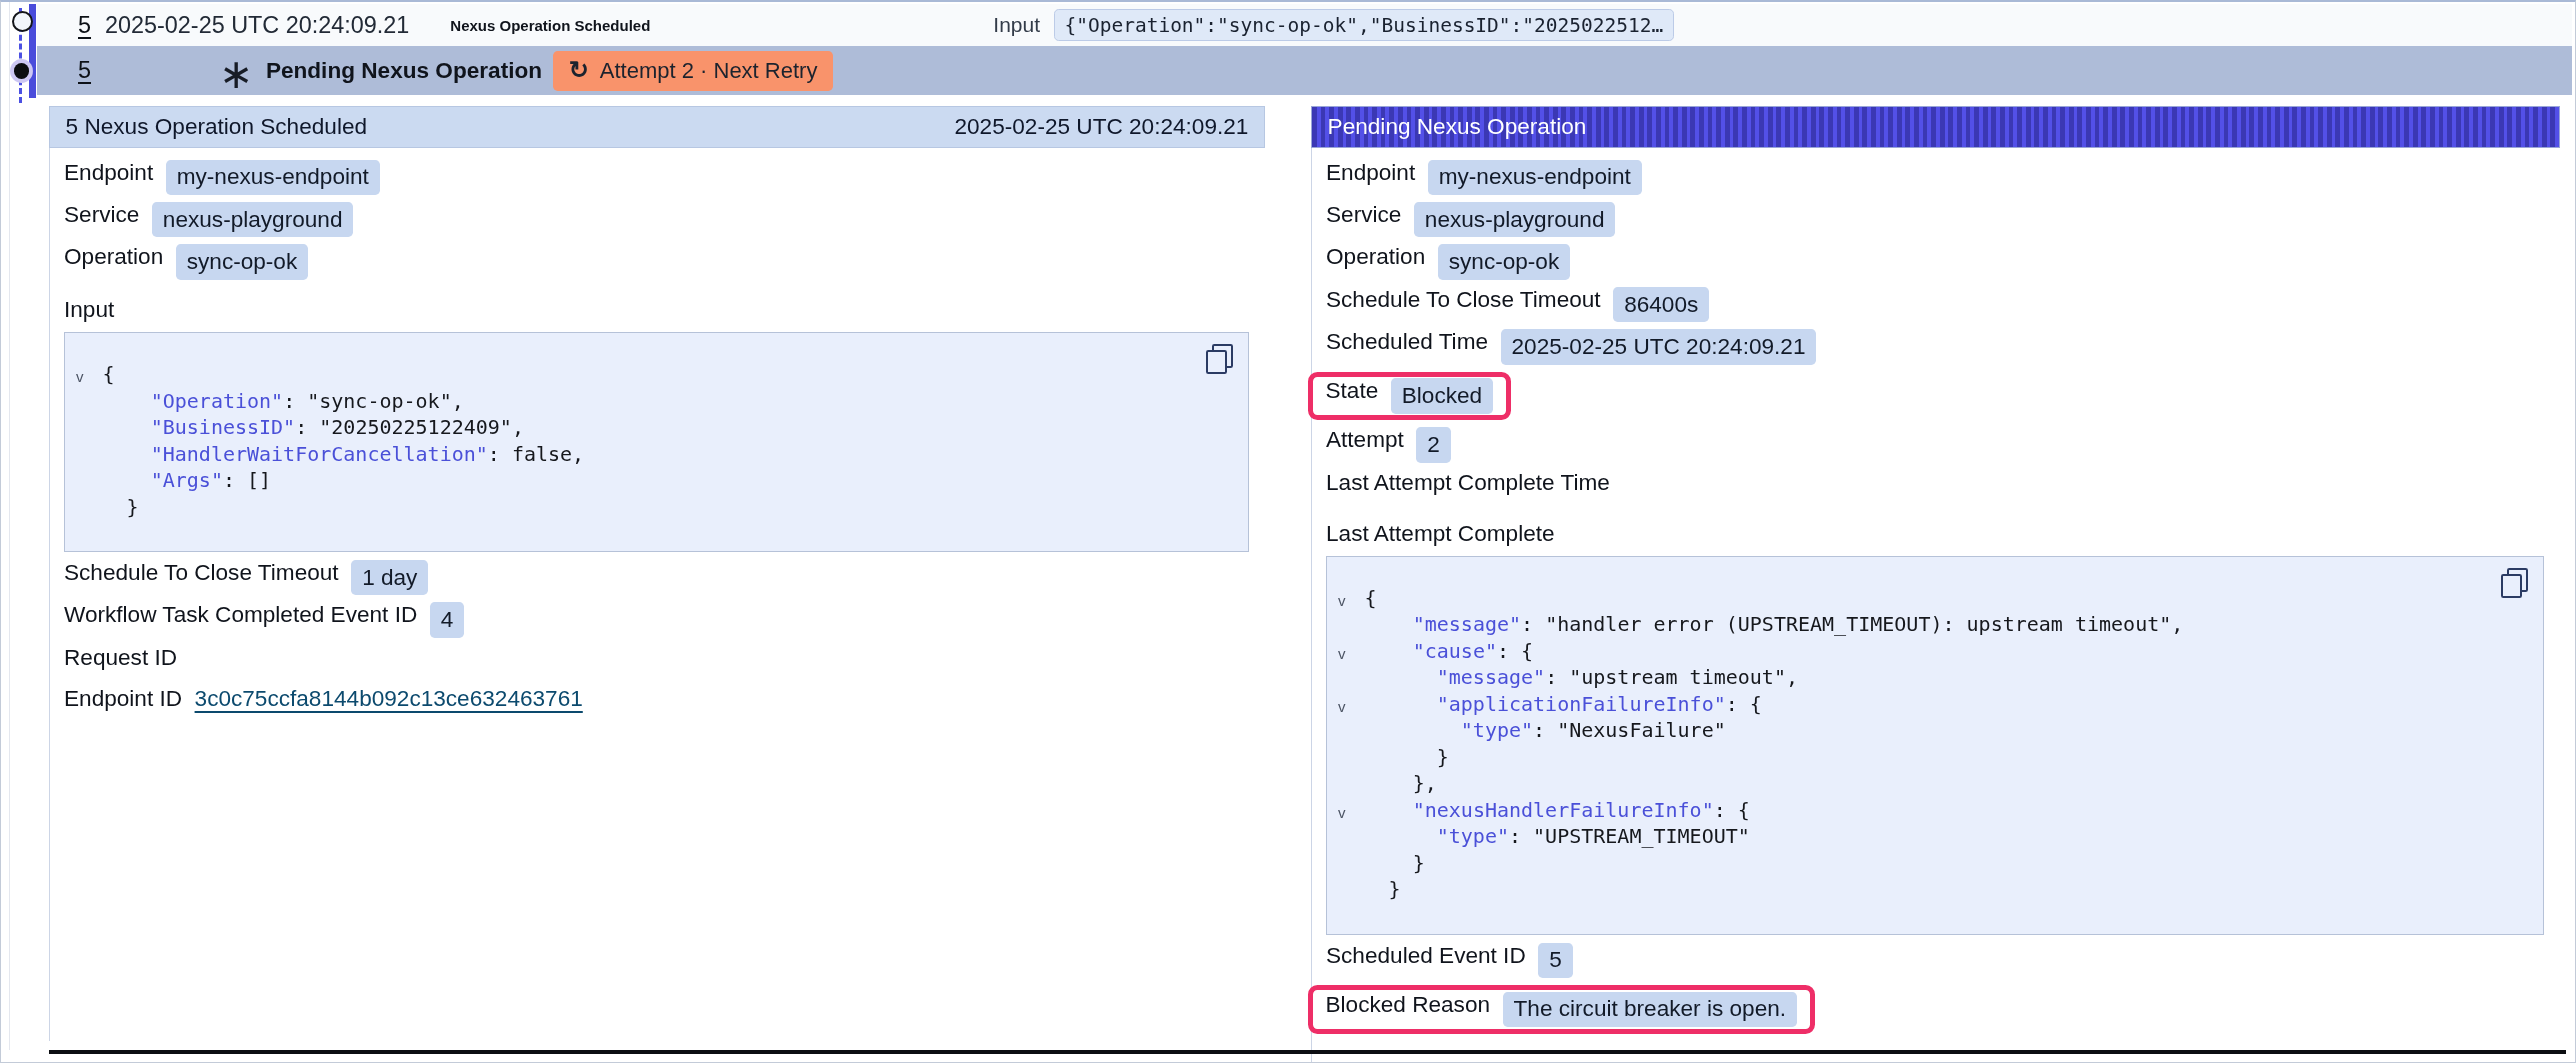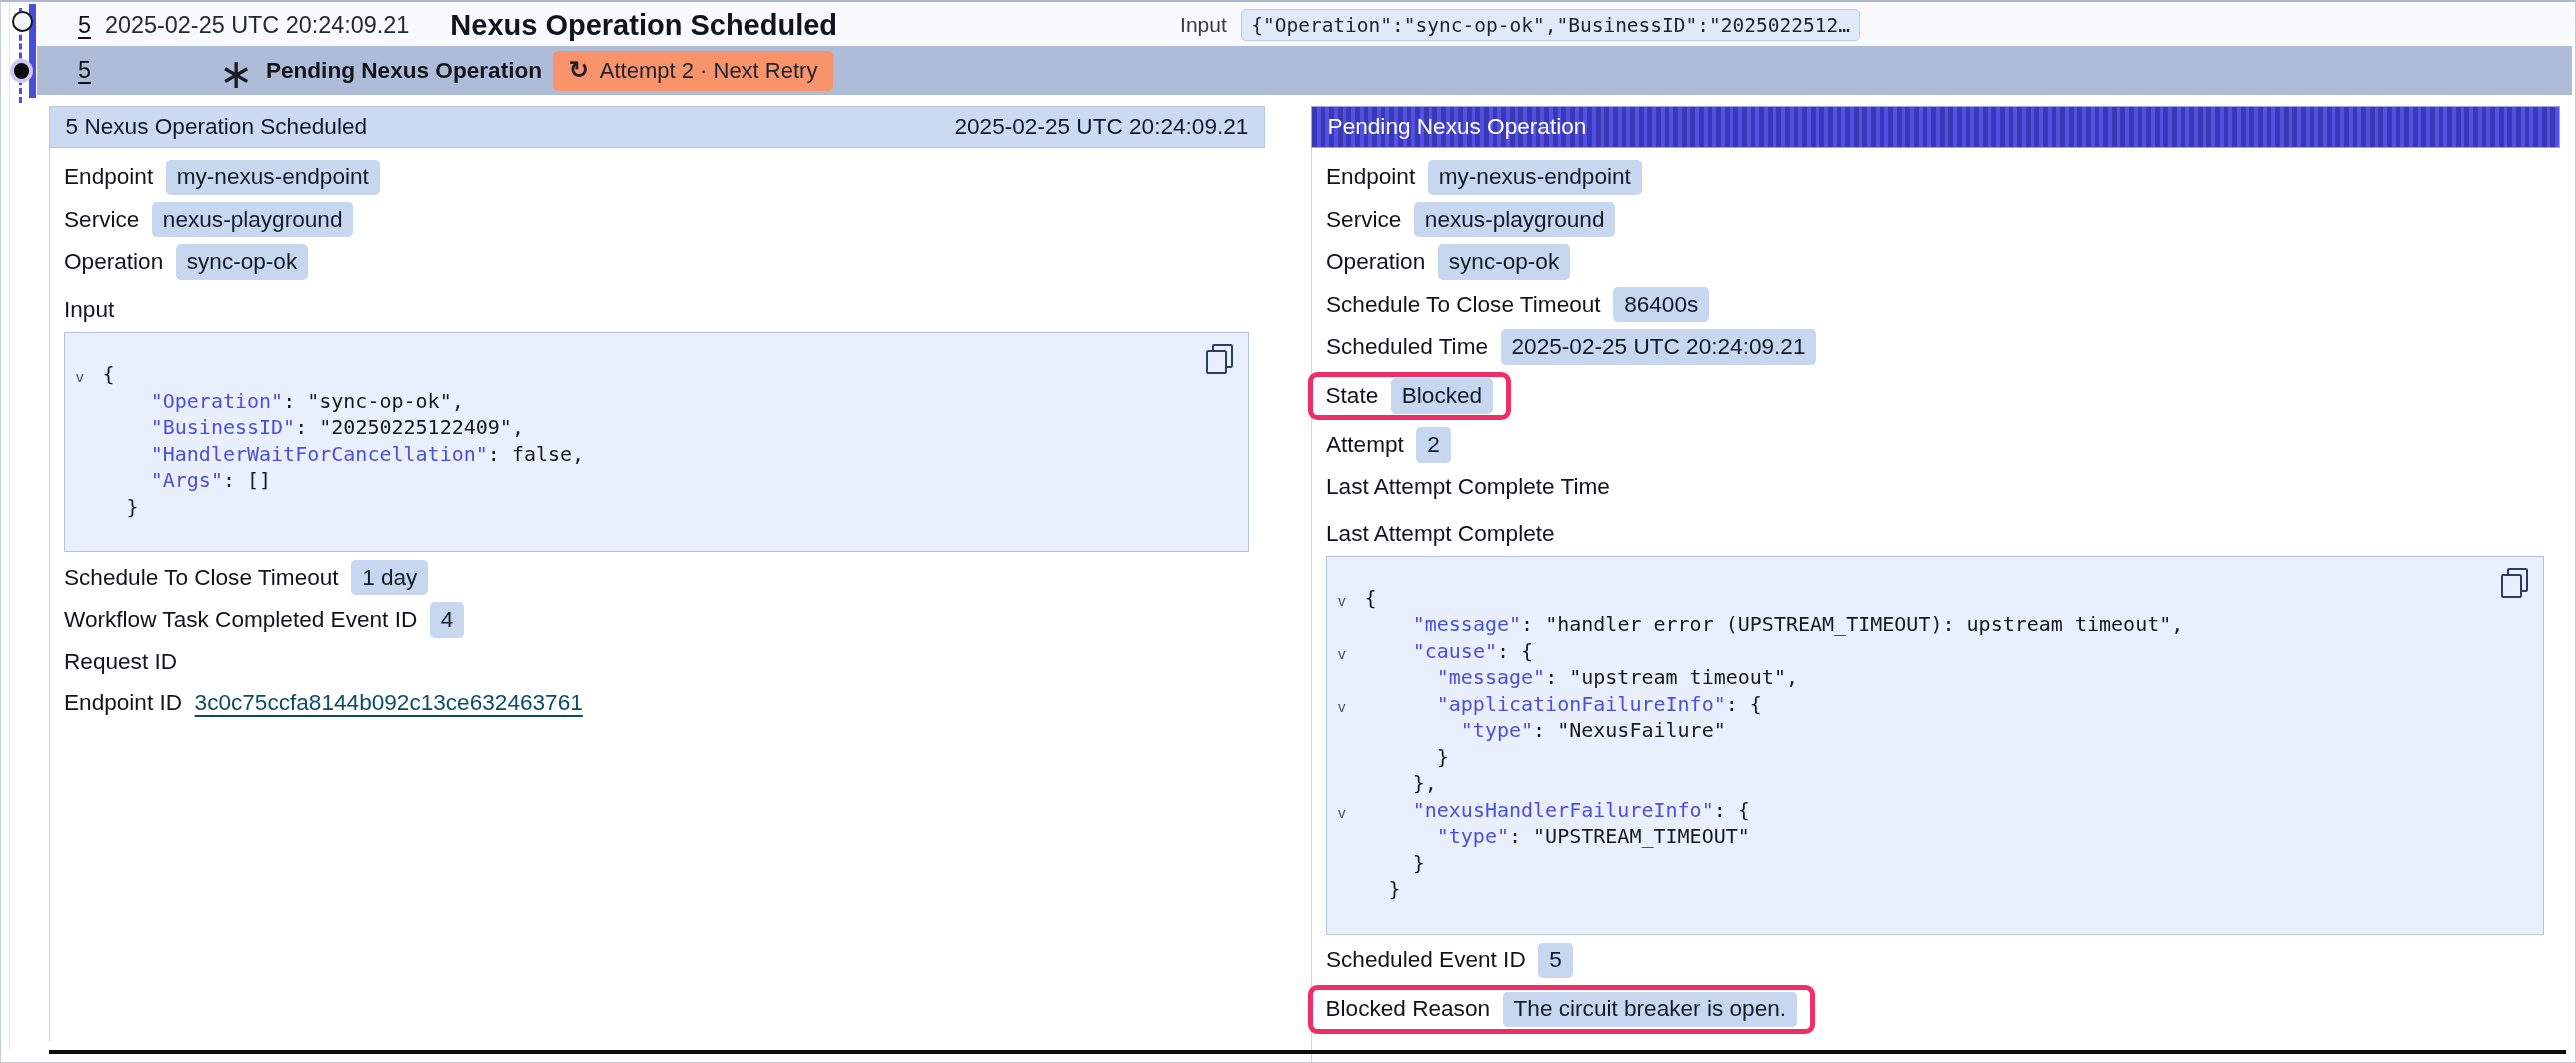--- a/index.html
+++ b/index.html
@@ -16,21 +16,21 @@
   .tl-filled-circle{position:absolute;left:12.5px;top:61px;width:15.6px;height:15.6px;border-radius:50%;
     background:#0c0d10;box-shadow:0 0 0 3.9px #cdc7f3;z-index:2;}
   .tl-bar{position:absolute;left:28px;top:1.6px;width:7px;height:94px;background:#4a4cdb;}
   
   .hrow{position:absolute;left:36px;width:2535px;display:flex;align-items:center;
     padding-left:41px;box-sizing:border-box;}
   .row1{top:1.6px;height:43px;background:#f8fafc;}
   .row2{top:44px;height:49px;background:#aebcd8;}
   .ev-id{font-size:23.4px;color:#0d1117;text-decoration:underline;text-underline-offset:3.9px;}
   .r1-time{margin-left:14px;font-size:23.4px;color:#222a36;}
-  .r1-title{margin-left:41px;font-size:29px;font-weight:bold;color:#10141c;}
+  .r1-title{margin-left:41px;font-size:15px;font-weight:bold;color:#10141c;}
   .r1-input-label{margin-left:343px;font-size:21px;color:#333c49;}
   .r1-chip{margin-left:14px;font-family:"DejaVu Sans Mono",monospace;font-size:19.5px;
     background:#dfe9f8;border:1.6px solid #bccbe7;border-radius:4.7px;padding:3.9px 9.4px;color:#1a2230;}
   .r2-star{margin-left:128px;font-size:41px;line-height:0;color:#171c26;transform:translateY(3.1px);}
   .r2-title{margin-left:12.5px;font-size:22.6px;font-weight:bold;color:#10141c;}
   .r2-badge{margin-left:11px;display:flex;align-items:center;gap:11px;background:#f9936b;
     border-radius:4.7px;padding:7px 15.6px;font-size:22px;color:#1c232e;}
   .retry-icon{font-size:24px;font-weight:bold;line-height:1;transform:translateY(-0.8px);}
   
   .panel{position:absolute;top:104px;}
@@ -38,21 +38,21 @@
   .panel-right{left:1310px;width:1249px;}
   .panel-header{height:42px;display:flex;align-items:center;justify-content:space-between;
     padding:0 15.6px;font-size:22.6px;box-sizing:border-box;}
   .panel-left .panel-header{background:#cbdaf1;color:#0f172a;border:0.8px solid #b7c7e2;}
   .panel-right .panel-header{color:#ffffff;border:0.8px solid #9aa6d8;
     background:repeating-linear-gradient(90deg,#3b38b4 0 4.7px,#5350e8 4.7px 8.6px);}
   .panel-body{background:#ffffff;border-left:0.8px solid #ccd5e6;padding:4.7px 0 0 14px;box-sizing:border-box;}
   .panel-left  .panel-body{height:893px;}
   .panel-right .panel-body{height:918px;}
   
-  .field-row{display:flex;align-items:center;margin:7px 0;min-height:34px;font-size:22.6px;color:#10141c;}
+  .field-row{display:flex;align-items:flex-start;margin:7px 0;min-height:34px;font-size:22.6px;color:#10141c;}
   .field-label{margin-right:12.5px;white-space:nowrap;}
   .field-value.chip{background:#c7d7f0;border-radius:4.7px;padding:4.7px 11px;color:#121a28;white-space:nowrap;}
   .field-value.link{text-decoration:underline;text-underline-offset:4.7px;color:#0c4a6e;white-space:nowrap;}
   .field-row.annotated{width:max-content;border:5.5px solid #ee2e67;border-radius:9.4px;
     padding:1.6px 12.5px;margin:1.6px 0 1.6px -18px;position:relative;z-index:3;background:transparent;}
   .section-label{font-size:22.6px;color:#10141c;margin:17px 0 9.4px;}
   
   .code-block{position:relative;background:#e9effc;border:1.6px solid #b6c2d8;margin:0 15.6px 7.8px 0;
     padding:28px 47px 31px 11px;font-family:"DejaVu Sans Mono",monospace;font-size:20px;
     line-height:26.5px;color:#16181d;box-sizing:border-box;}

